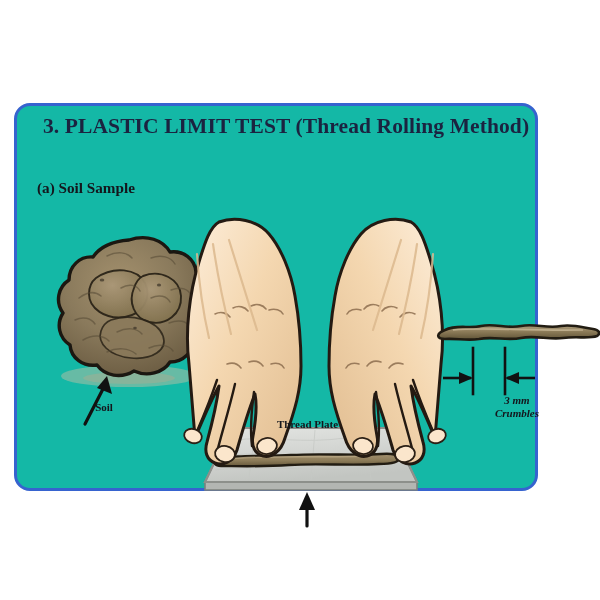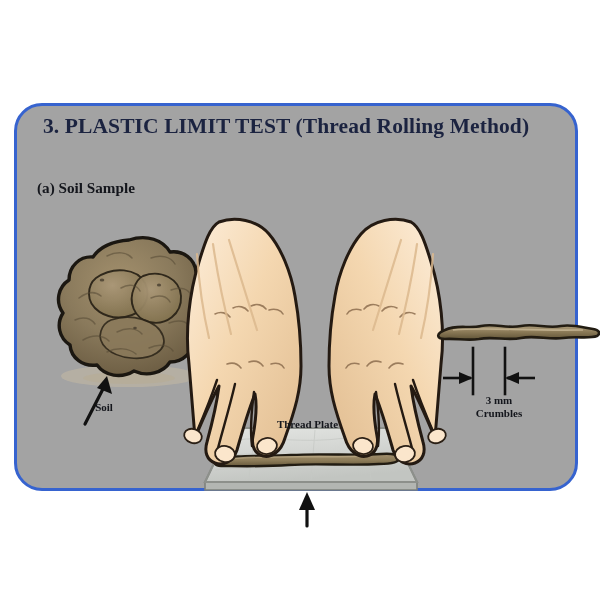--- a/index.html
+++ b/index.html
@@ -12,25 +12,25 @@
     height: 600px;
     position: relative;
     font-family: "Liberation Serif", "DejaVu Serif", serif;
     overflow: hidden;
   }
 
   #figure-card {
     position: absolute;
     left: 14px;
     top: 103px;
-    width: 564px;
+    width: 524px;
     height: 388px;
     border: 3px solid #3663cf;
-    border-radius: 28px;
-    background: #a3a3a3;
+    border-radius: 16px;
+    background: #14b8a6;
     box-sizing: border-box;
   }
 
   #figure-title {
     position: absolute;
     left: 26px;
     top: 8px;
     width: 524px;
     font-size: 21.5px;
     font-weight: bold;
@@ -55,21 +55,21 @@
     position: absolute;
     font-size: 11px;
     font-weight: bold;
     color: #14161c;
     text-align: center;
     line-height: 1.18;
     white-space: nowrap;
   }
   #soil-label        { left: 32px;  top: 295px; width: 110px; }
   #glass-plate-label { left: 208px; top: 312px; width: 165px; }
-  #diameter-label    { left: 402px; top: 288px; width: 160px; }
+  #diameter-label    { left: 420px; top: 288px; width: 160px; font-style: italic; }
 
   .art { position: absolute; }
   #soil-art        { left: 22px;  top: 122px; }
   #rolling-art     { left: 178px; top: 108px; }
   #thread-art      { left: 396px; top: 200px; }
 
   svg { display: block; overflow: visible; }
 </style>
 </head>
 <body>

